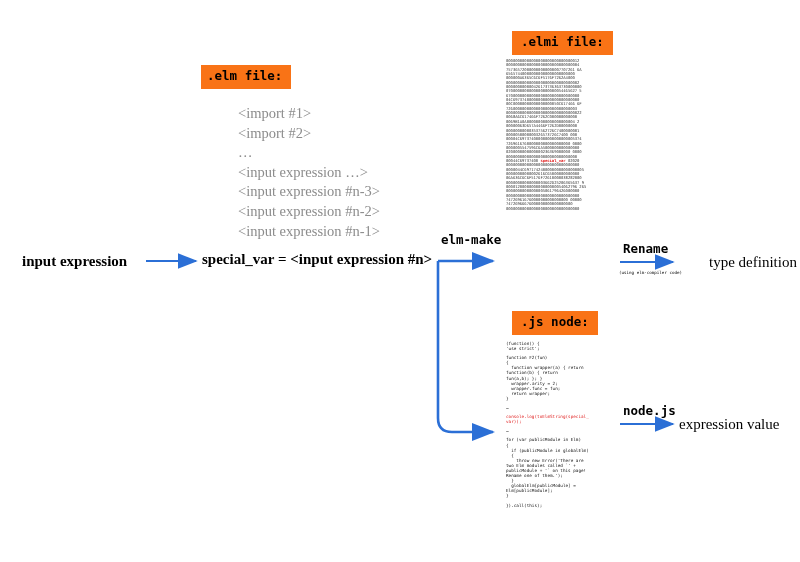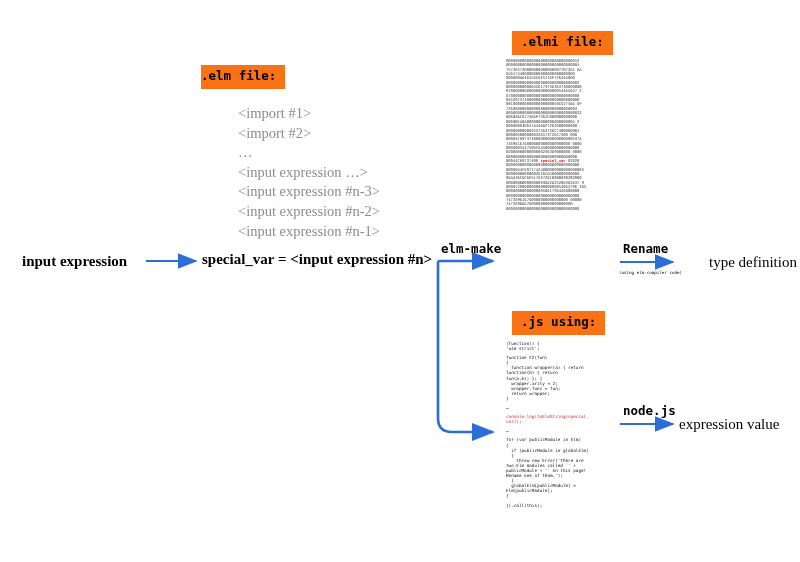--- a/index.html
+++ b/index.html
@@ -151,35 +151,35 @@
 
     <path d="M 438 261 L 438 418 Q 438 432 452 432 L 493 432" stroke="#2b6fd6" stroke-width="2.6" fill="none" marker-end="url(#ah)"></path>
 
     <line x1="620" y1="262" x2="673" y2="262" stroke="#2b6fd6" stroke-width="2.2" marker-end="url(#ah)"></line>
 
     <line x1="620" y1="424" x2="673" y2="424" stroke="#2b6fd6" stroke-width="2.2" marker-end="url(#ah)"></line>
   </svg>
 
   <div class="serif-label" style="left:22px; top:254px;">input expression</div>
 
-  <div class="file-chip" style="left:201px; top:65px; padding:5px 9px 6px 0; font-size:12.5px;">.elm file:</div>
+  <div class="file-chip" style="left:201px; top:65px; padding:5px 9px 6px 6px; font-size:12.5px;">.elm file:</div>
 
   <div class="elm-listing">
     <span class="ln">&lt;import #1&gt;</span>
     <span class="ln">&lt;import #2&gt;</span>
     <span class="ln">…</span>
     <span class="ln">&lt;input expression …&gt;</span>
     <span class="ln">&lt;input expression #n-3&gt;</span>
     <span class="ln">&lt;input expression #n-2&gt;</span>
     <span class="ln">&lt;input expression #n-1&gt;</span>
   </div>
 
   <div class="special-line">special_var = &lt;input expression #n&gt;</div>
 
-  <div class="mono-label" style="left:441px; top:243px;">elm-make</div>
+  <div class="mono-label" style="left:441px; top:234px;">elm-make</div>
 
   <div class="file-chip" style="left:512px; top:31px; padding:5px 9px 6px 9px; font-size:12.5px;">.elmi file:</div>
 
   <div class="hexdump" id="hexdump">
       <div>00000000000000000000000000000012</div>
       <div>00000000000000000000000000000004</div>
       <div>757365720000000000000007707261 6A</div>
       <div>656574400000000000000000000000</div>
       <div>000000A6365C6C6F5176F7262A4000</div>
       <div>00000000000000000000000000000002</div>
@@ -211,21 +211,21 @@
       <div>00000000000000000000000000000000</div>
       <div>747269616760000000000000000 00000</div>
       <div>74726966676000000000000000000</div>
       <div>00000000000000000000000000000000</div>
     </div>
 
   <div class="mono-label" style="left:623px; top:243px;">Rename</div>
   <div class="mono-note" style="left:619px; top:271px;">(using elm-compiler code)</div>
   <div class="serif-label normal" style="left:709px; top:255px;">type definition</div>
 
-  <div class="file-chip" style="left:512px; top:311px; padding:5px 9px 6px 9px; font-size:12.5px;">.js using:</div>
+  <div class="file-chip" style="left:512px; top:311px; padding:5px 9px 6px 9px; font-size:12.5px;">.js node:</div>
 
   <div class="jssrc" id="jssrc"><span class="seg">(function() {
 'use strict';</span><span class="gap"></span><span class="seg">function F2(fun)
 {
   function wrapper(a) { return
 function(b) { return
 fun(a,b); }; }
   wrapper.arity = 2;
   wrapper.func = fun;
   return wrapper;

